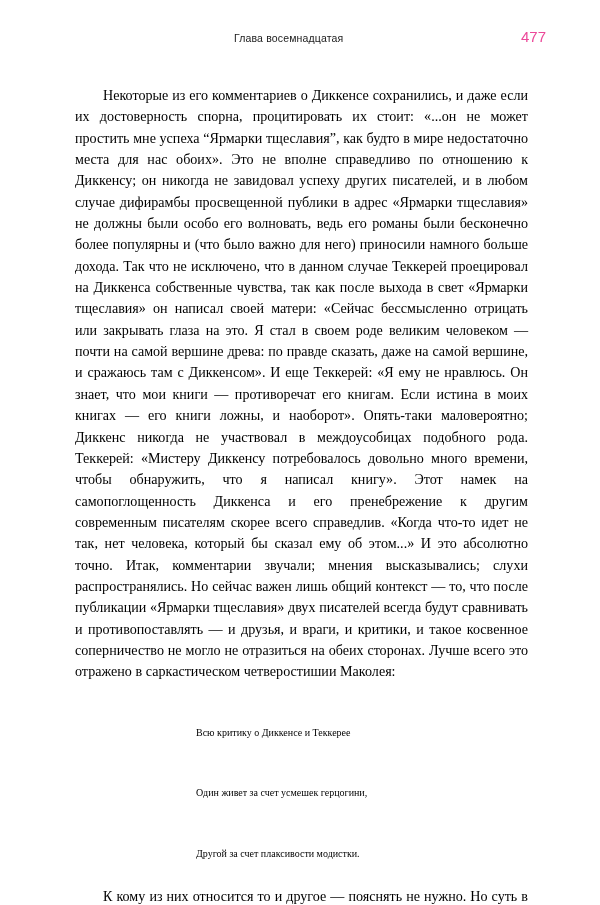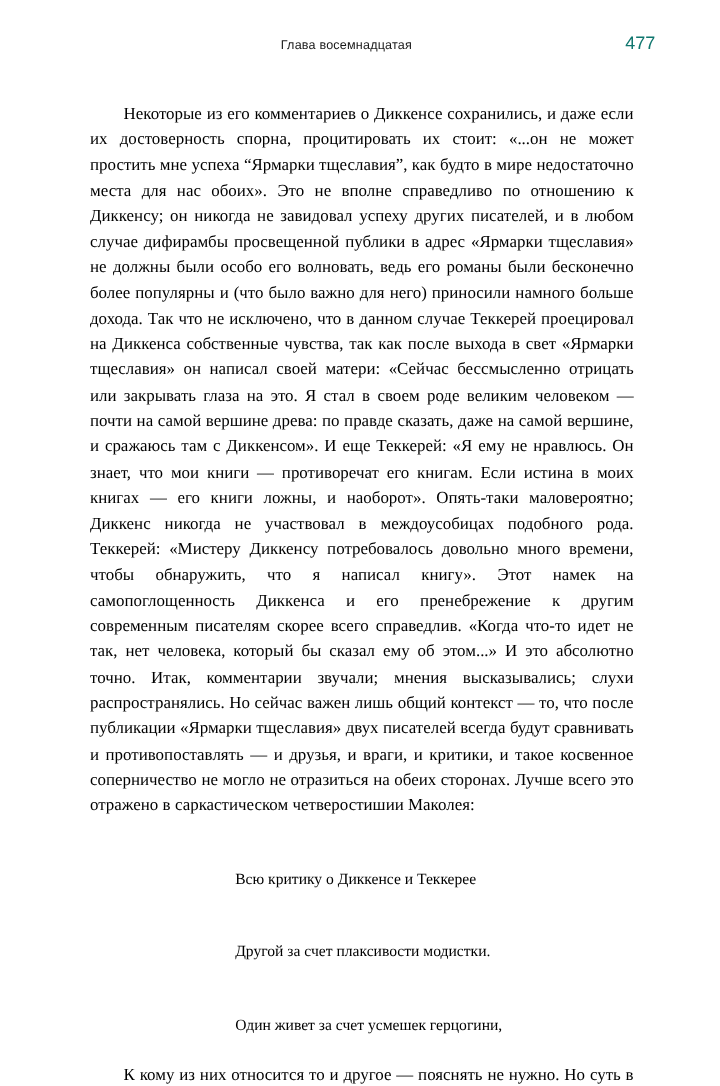--- a/index.html
+++ b/index.html
@@ -37,21 +37,21 @@
   .running-head .chapter-title {
     font-size: 10.5px;
     letter-spacing: 0.15px;
     color: #1a1a1a;
     
     margin-left: 176px;
     white-space: nowrap;
   }
   .running-head .folio {
     font-size: 15px;
-    color: #0f766e;
+    color: #ec4899;
     white-space: nowrap;
   }
   
   .text-block {
     position: absolute;
     top: 68px;
     left: 58px;
     width: 487px;
   }
   p.body-par {
@@ -67,21 +67,21 @@
   }
   p.body-par.last {
     margin-top: 21.4px;
   }
   
   .verse {
     margin: 22px 0 0 0;
     padding-left: 138px;
   }
   .verse .verse-line {
-    font-size: 13px;
+    font-size: 10px;
     line-height: 20.6px;
     text-align: left;
     white-space: nowrap;
     margin-top: 40px;
   }
 </style>
 </head>
 <body>
 
 <div class="page">
@@ -90,21 +90,21 @@
     <span class="chapter-title">Глава восемнадцатая</span>
     <span class="folio">477</span>
   </div>
 
   <div class="text-block">
 
     <p class="body-par">Некоторые из его комментариев о Диккенсе сохранились, и даже если их достоверность спорна, процитировать их стоит: «...он не может простить мне успеха “Ярмарки тщеславия”, как будто в мире недостаточно места для нас обо­их». Это не вполне справедливо по отношению к Диккенсу; он никогда не за­видовал успеху других писателей, и в любом случае дифирамбы просвещенной публики в адрес «Ярмарки тщеславия» не должны были особо его волновать, ведь его романы были бесконечно более популярны и (что было важно для него) приносили намного больше дохода. Так что не исключено, что в данном случае Теккерей проецировал на Диккенса собственные чувства, так как после выхода в свет «Ярмарки тщеславия» он написал своей матери: «Сейчас бессмысленно отрицать или закрывать глаза на это. Я стал в своем роде великим человеком — почти на самой вершине древа: по правде сказать, даже на самой вершине, и сра­жаюсь там с Диккенсом». И еще Теккерей: «Я ему не нравлюсь. Он знает, что мои книги — противоречат его книгам. Если истина в моих книгах — его книги ложны, и наоборот». Опять-таки маловероятно; Диккенс никогда не участвовал в междоусобицах подобного рода. Теккерей: «Мистеру Диккенсу потребовалось довольно много времени, чтобы обнаружить, что я написал книгу». Этот намек на самопоглощенность Диккенса и его пренебрежение к другим современным писателям скорее всего справедлив. «Когда что-то идет не так, нет человека, ко­торый бы сказал ему об этом...» И это абсолютно точно. Итак, комментарии зву­чали; мнения высказывались; слухи распространялись. Но сейчас важен лишь общий контекст — то, что после публикации «Ярмарки тщеславия» двух писате­лей всегда будут сравнивать и противопоставлять — и друзья, и враги, и крити­ки, и такое косвенное соперничество не могло не отразиться на обеих сторонах. Лучше всего это отражено в саркастическом четверостишии Маколея:</p>
 
     <div class="verse">
       <div class="verse-line">Всю критику о Диккенсе и Теккерее</div>
+      <div class="verse-line">Один живет за счет усмешек герцогини,</div>
       <div class="verse-line">Другой за счет плаксивости модистки.</div>
-      <div class="verse-line">Один живет за счет усмешек герцогини,</div>
     </div>
 
     <p class="body-par last">К кому из них относится то и другое — пояснять не нужно. Но суть в том, что к 1848-му, достигнув тридцати шести лет, Диккенс вступил в ту эпоху, когда стали появляться писатели, которые прославились позже него. Громкая слава его внезапной популярности потускнела, и он уже не был тем уникальным и почти необъяснимым феноменом, как в молодости. Он был просто одним из романи­стов. Были те, кто радостно аплодировал новому «натурализму». Были и те, кто восхищался классической (или, по крайней мере, неоклассической) умиротво­ренностью стиля Теккерея. Были и те, кто превозносил нравоучительный пыл «Джейн Эйр». Естественно, все эти перемены в мире литературы вызвали изме­нения и в восприятии Диккенсом собственного искусства. В его восприятии са­мого себя. Он всегда принимал любой вызов, и если Теккерей или Шарлотта</p>
 
   </div>
 
 </div>
 
 </body></html>

